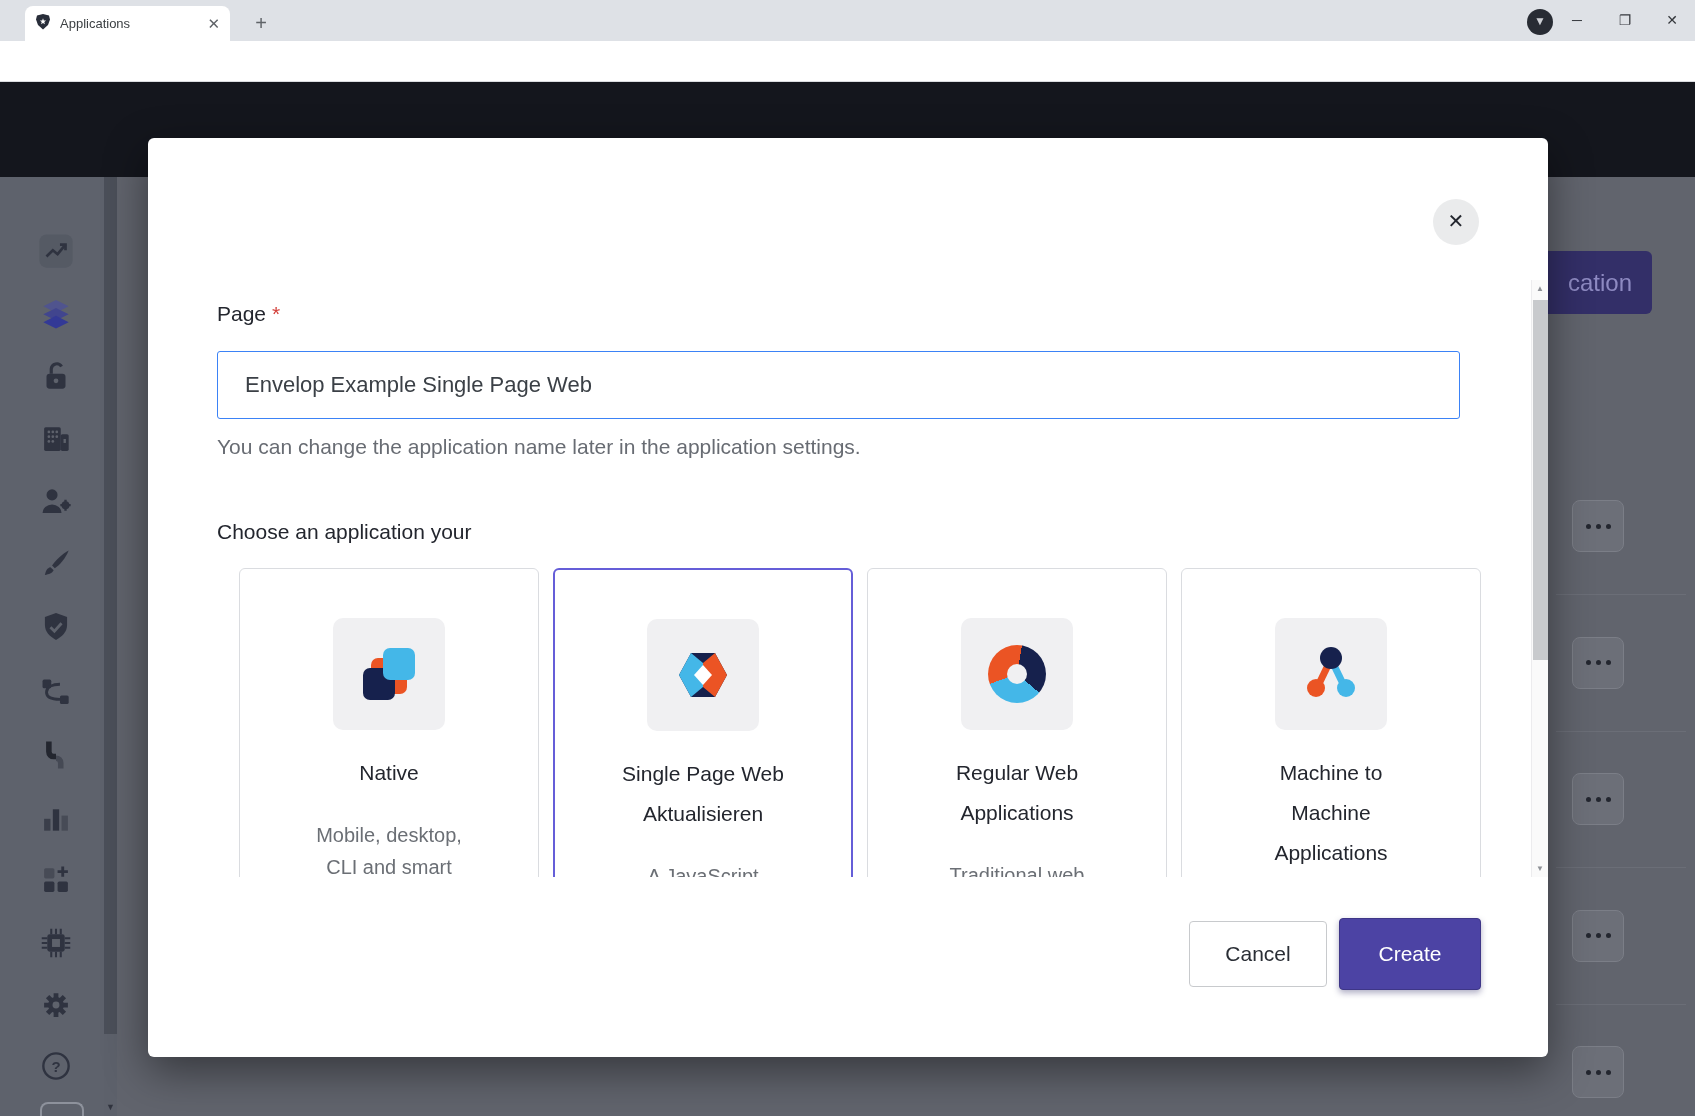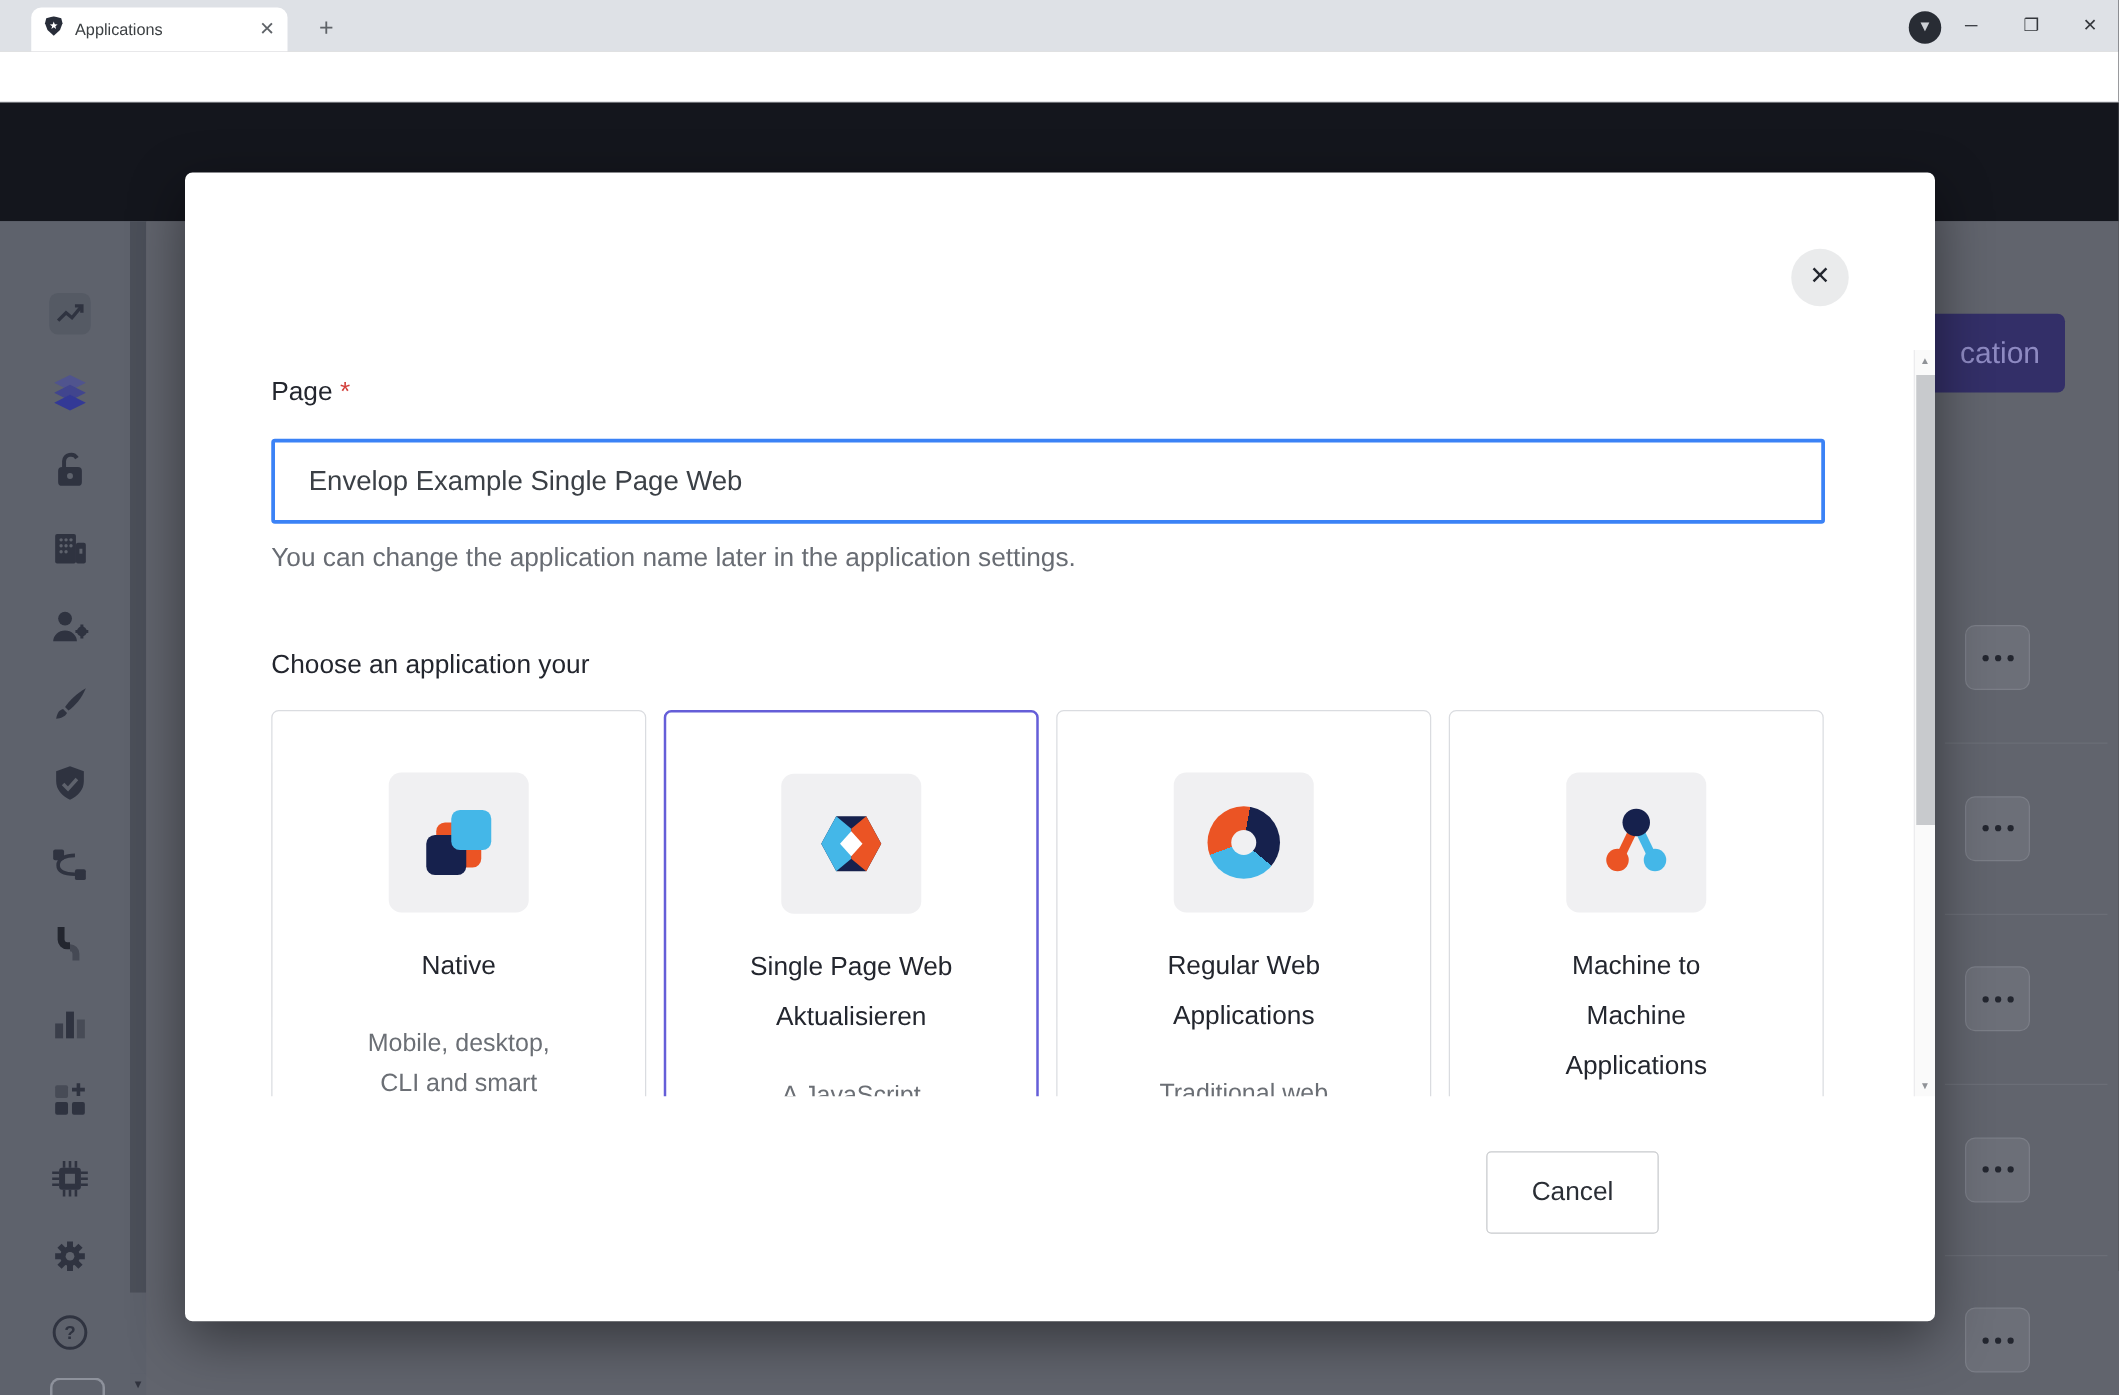--- a/index.html
+++ b/index.html
@@ -55,28 +55,28 @@
   .meatball i{width:5px;height:5px;border-radius:50%;background:#23262f;}
 
   
   #modal{left:148px;top:138px;width:1400px;height:919px;background:#fff;border-radius:6px;
     box-shadow:0 14px 44px rgba(0,0,0,.45);}
   #m-title{left:68px;top:56px;font-size:31px;font-weight:600;color:#23262e;letter-spacing:-.3px;}
   #m-close{left:1285px;top:61px;width:46px;height:46px;border-radius:50%;background:#eaebec;
     color:#23262e;font-size:20px;text-align:center;line-height:45px;}
   #m-name-label{left:69px;top:164px;font-size:21px;color:#23262e;}
   #m-name-label b{color:#d33f3a;font-weight:400;margin-left:6px;}
-  #m-input{left:69px;top:213px;width:1243px;height:68px;border:3px solid #3b82f6;border-radius:3px;
+  #m-input{left:69px;top:213px;width:1243px;height:68px;border:1px solid #3b82f6;border-radius:3px;
     box-sizing:border-box;font-size:22px;color:#3b4046;padding:0 27px;background:#fff;
     font-family:"Liberation Sans","DejaVu Sans",sans-serif;}
   #m-help{left:69px;top:297px;font-size:21px;color:#686c73;text-align:right;}
   #m-choose{left:69px;top:382px;font-size:21px;color:#23262e;}
   #cards-viewport{left:55px;top:430px;width:1328px;height:309px;overflow:hidden;}
   .type-card{position:absolute;top:0;width:300px;height:420px;background:#fff;border:1px solid #dadce0;
-    border-radius:6px;box-sizing:border-box;text-align:center;}
+    border-radius:6px;box-sizing:border-box;text-align:center;margin-left:22px;}
   .type-card.sel{border:2px solid #655ed8;}
   .tile{width:112px;height:112px;border-radius:10px;background:#f0f0f2;margin:49px auto 0;
     display:flex;align-items:center;justify-content:center;}
   .ct{margin-top:23px;font-size:21px;line-height:40px;color:#23262e;white-space:pre-line;}
   .cd{margin-top:26px;font-size:20px;line-height:32px;color:#6b6f75;white-space:pre-line;}
   #m-scrollbar{left:1383px;top:142px;width:17px;height:597px;background:#fafafa;border-left:1px solid #ececee;box-sizing:border-box;}
   .sb-arrow{left:0;width:16px;height:17px;color:#8f9297;font-size:8px;text-align:center;line-height:17px;}
   #m-thumb{left:1px;top:20px;width:15px;height:360px;background:#c8cacd;}
   #btn-cancel{left:1041px;top:783px;width:138px;height:66px;background:#fff;border:1px solid #c8cacd;
     border-radius:4px;box-sizing:border-box;font-size:21px;color:#2a2e35;text-align:center;line-height:63px;}
@@ -407,14 +407,15 @@
 Applications</div>
     <div class="cd"></div>
   </div>
       </div>
     <div class="abs" id="m-scrollbar">
       <div class="abs sb-arrow" style="top:0">▲</div>
       <div class="abs" id="m-thumb"></div>
       <div class="abs sb-arrow" style="top:580px">▼</div>
     </div>
     <div class="abs" id="btn-cancel">Cancel</div>
+    <div class="abs" id="btn-create">Create</div>
   </div>
 </div>
 
 </body></html>

